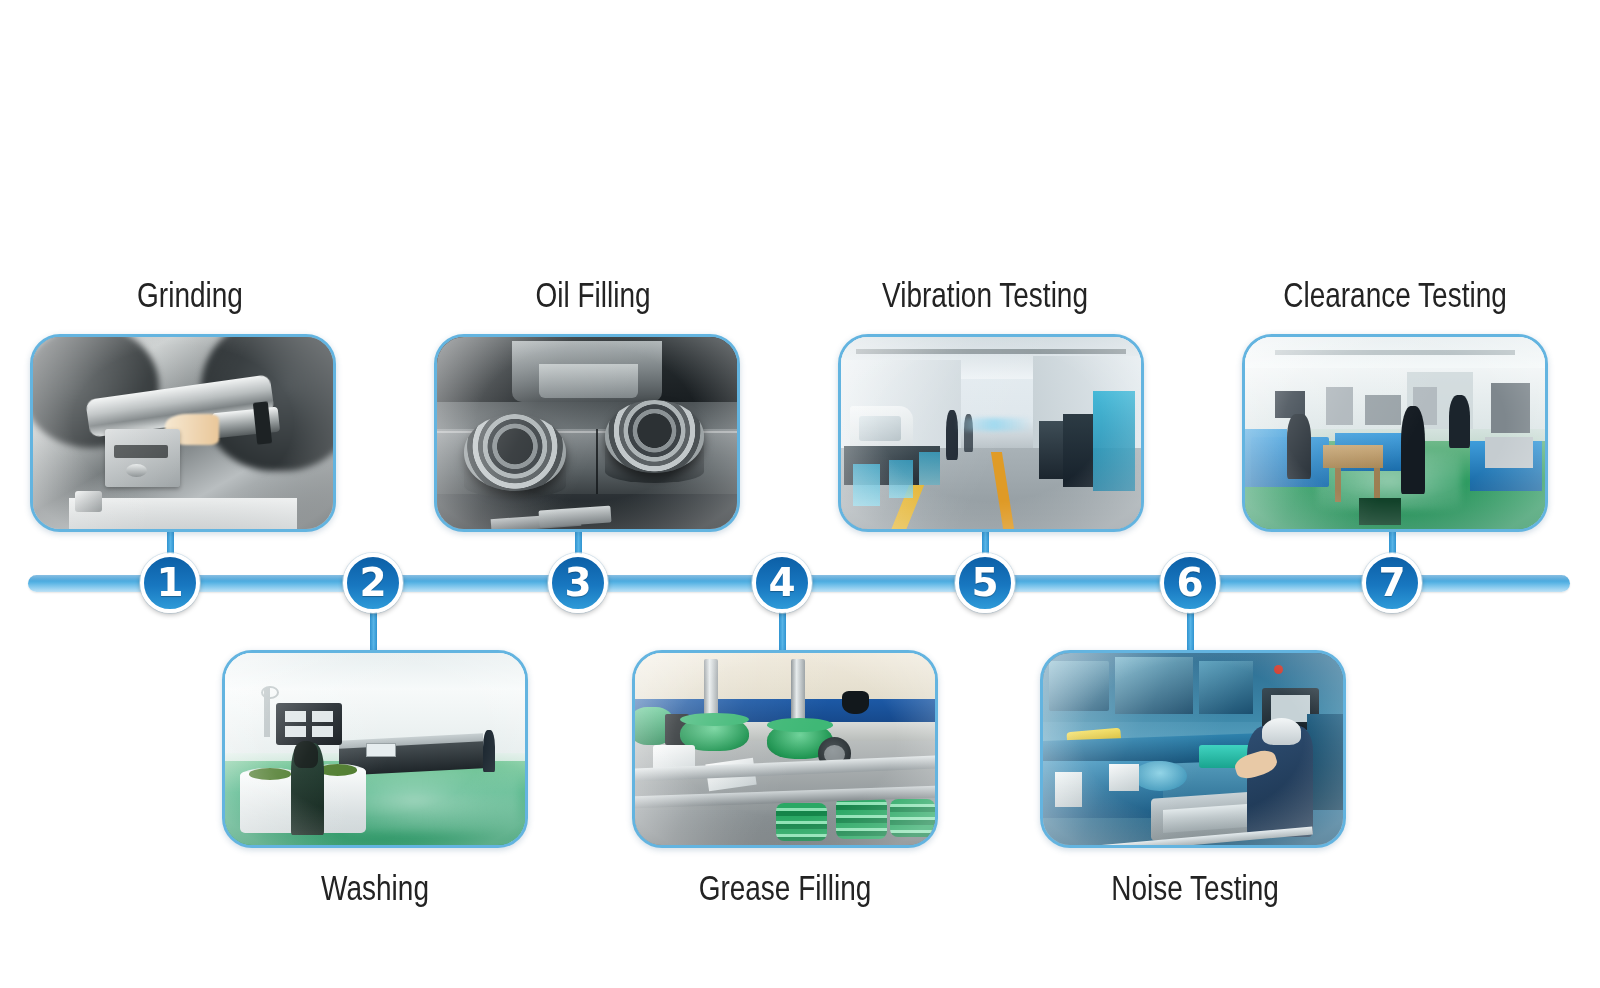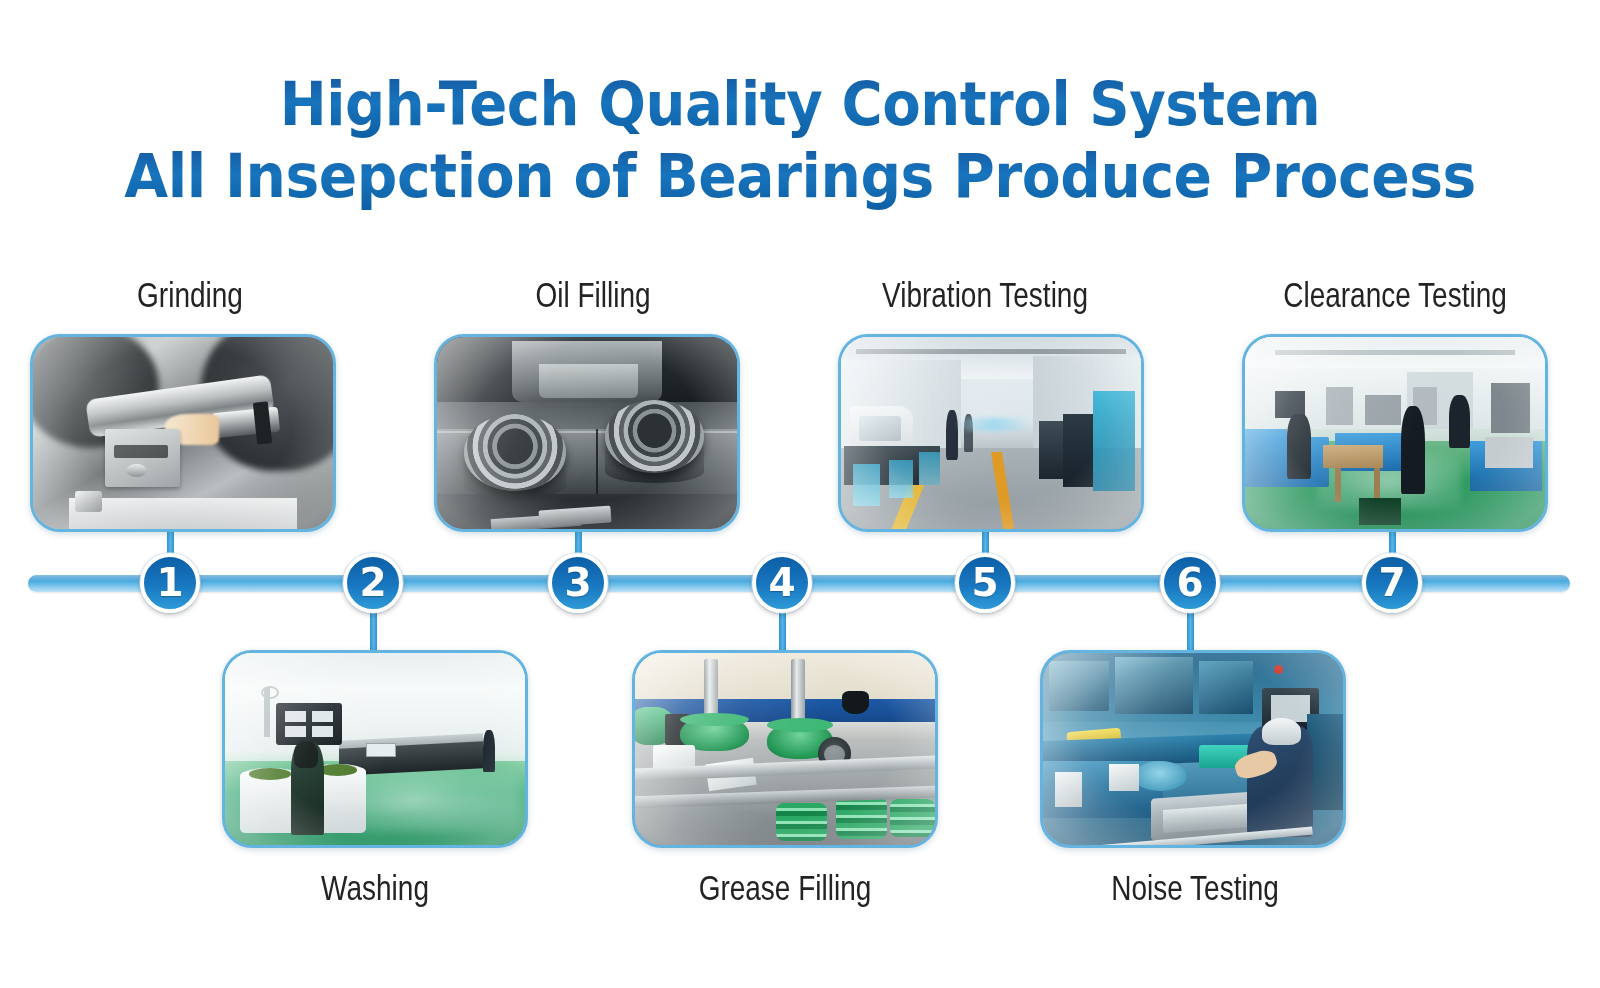--- a/index.html
+++ b/index.html
@@ -251,24 +251,20 @@
   .n-mR{right:0%;top:32%;width:12%;height:50%;background:linear-gradient(180deg,#1f5d80,#0f3c57);}
   .n-pipe{left:10%;bottom:0%;width:80%;height:4%;background:linear-gradient(180deg,#dfe7ea,#9aa5a9);transform:rotate(-5deg);}
   .n-white{left:22%;top:58%;width:10%;height:14%;background:linear-gradient(160deg,#f6f9fa,#c0cacd);}
   .n-white2{left:4%;top:62%;width:9%;height:18%;background:linear-gradient(160deg,#eef4f5,#b3bec2);}
 </style>
 </head>
 <body>
 
 <div class="canvas">
 
-  <div class="title-block">
-    <div class="title-line">High-Tech Quality Control System</div>
-    <div class="title-line l2">All Insepction of Bearings Produce Process</div>
-  </div>
 
   <div class="caption" style="left:-20px; top:275px; width:420px;">Grinding</div>
   <div class="caption" style="left:383px; top:275px; width:420px;">Oil Filling</div>
   <div class="caption" style="left:775px; top:275px; width:420px;">Vibration Testing</div>
   <div class="caption" style="left:1185px; top:275px; width:420px;">Clearance Testing</div>
 
   <div class="card" style="left:30px; top:334px; width:306px; height:198px;">
     <div class="photo">
       <div class="g-bg"></div>
         <div class="g-dark1"></div>

